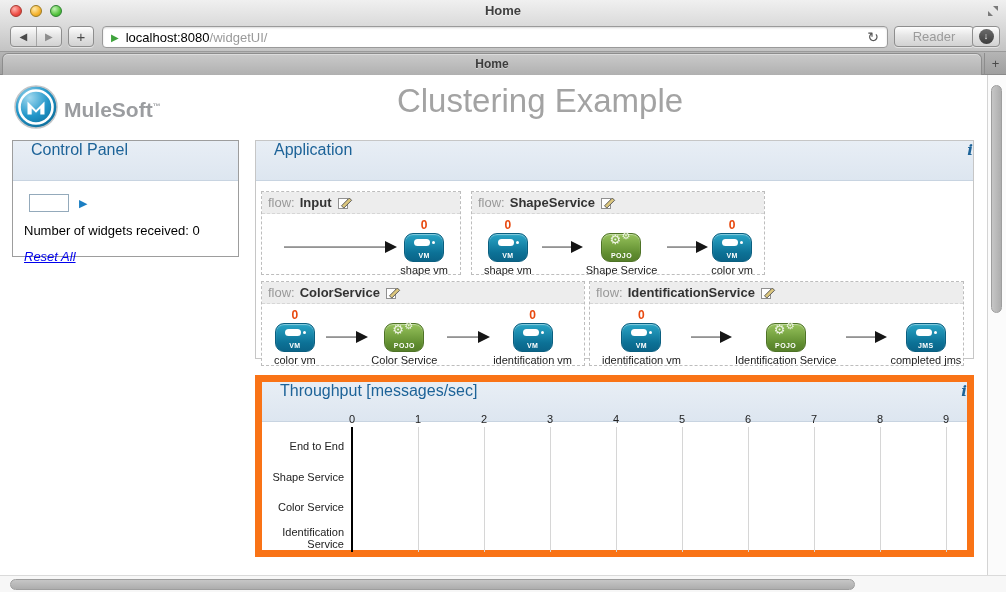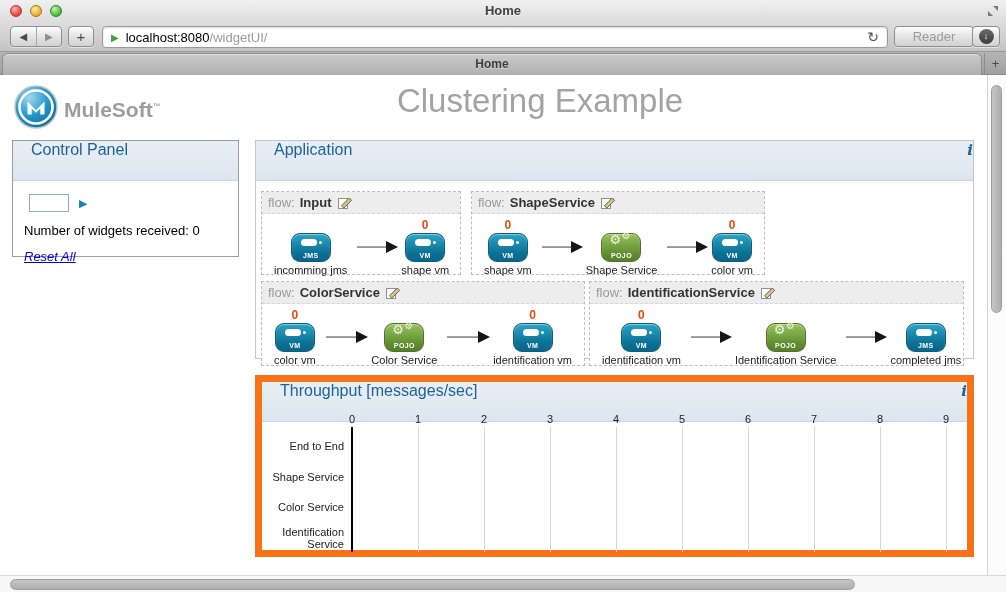--- a/index.html
+++ b/index.html
@@ -214,28 +214,20 @@
               <span class="flow-prefix">flow:</span>
               <span class="flow-name">Input</span>
               <span class="edit-icon">
                 <svg width="15" height="13" viewBox="0 0 15 13">
                   <rect x="0.5" y="2.5" width="9" height="10" fill="#fff" stroke="#909090"></rect>
                   <path d="M3.5 9.8 L11.3 2 L13.6 4.3 L5.8 12.1 Z" fill="#dcc77e" stroke="#4f4f4f" stroke-width="0.9"></path>
                 </svg>
               </span>
             </div>
             <div class="flow-row">
-              <div class="node">
-                <div class="counter"></div>
-                <div class="icon jms">
-                  <span class="capsule"></span>
-                  <span class="itype">JMS</span>
-                </div>
-                <div class="nlabel">incomming jms</div>
-              </div>
               <div class="arrow"></div>
               <div class="node">
                 <div class="counter">0</div>
                 <div class="icon vm">
                   <span class="capsule"></span>
                   <span class="itype">VM</span>
                 </div>
                 <div class="nlabel">shape vm</div>
               </div>
             </div>

